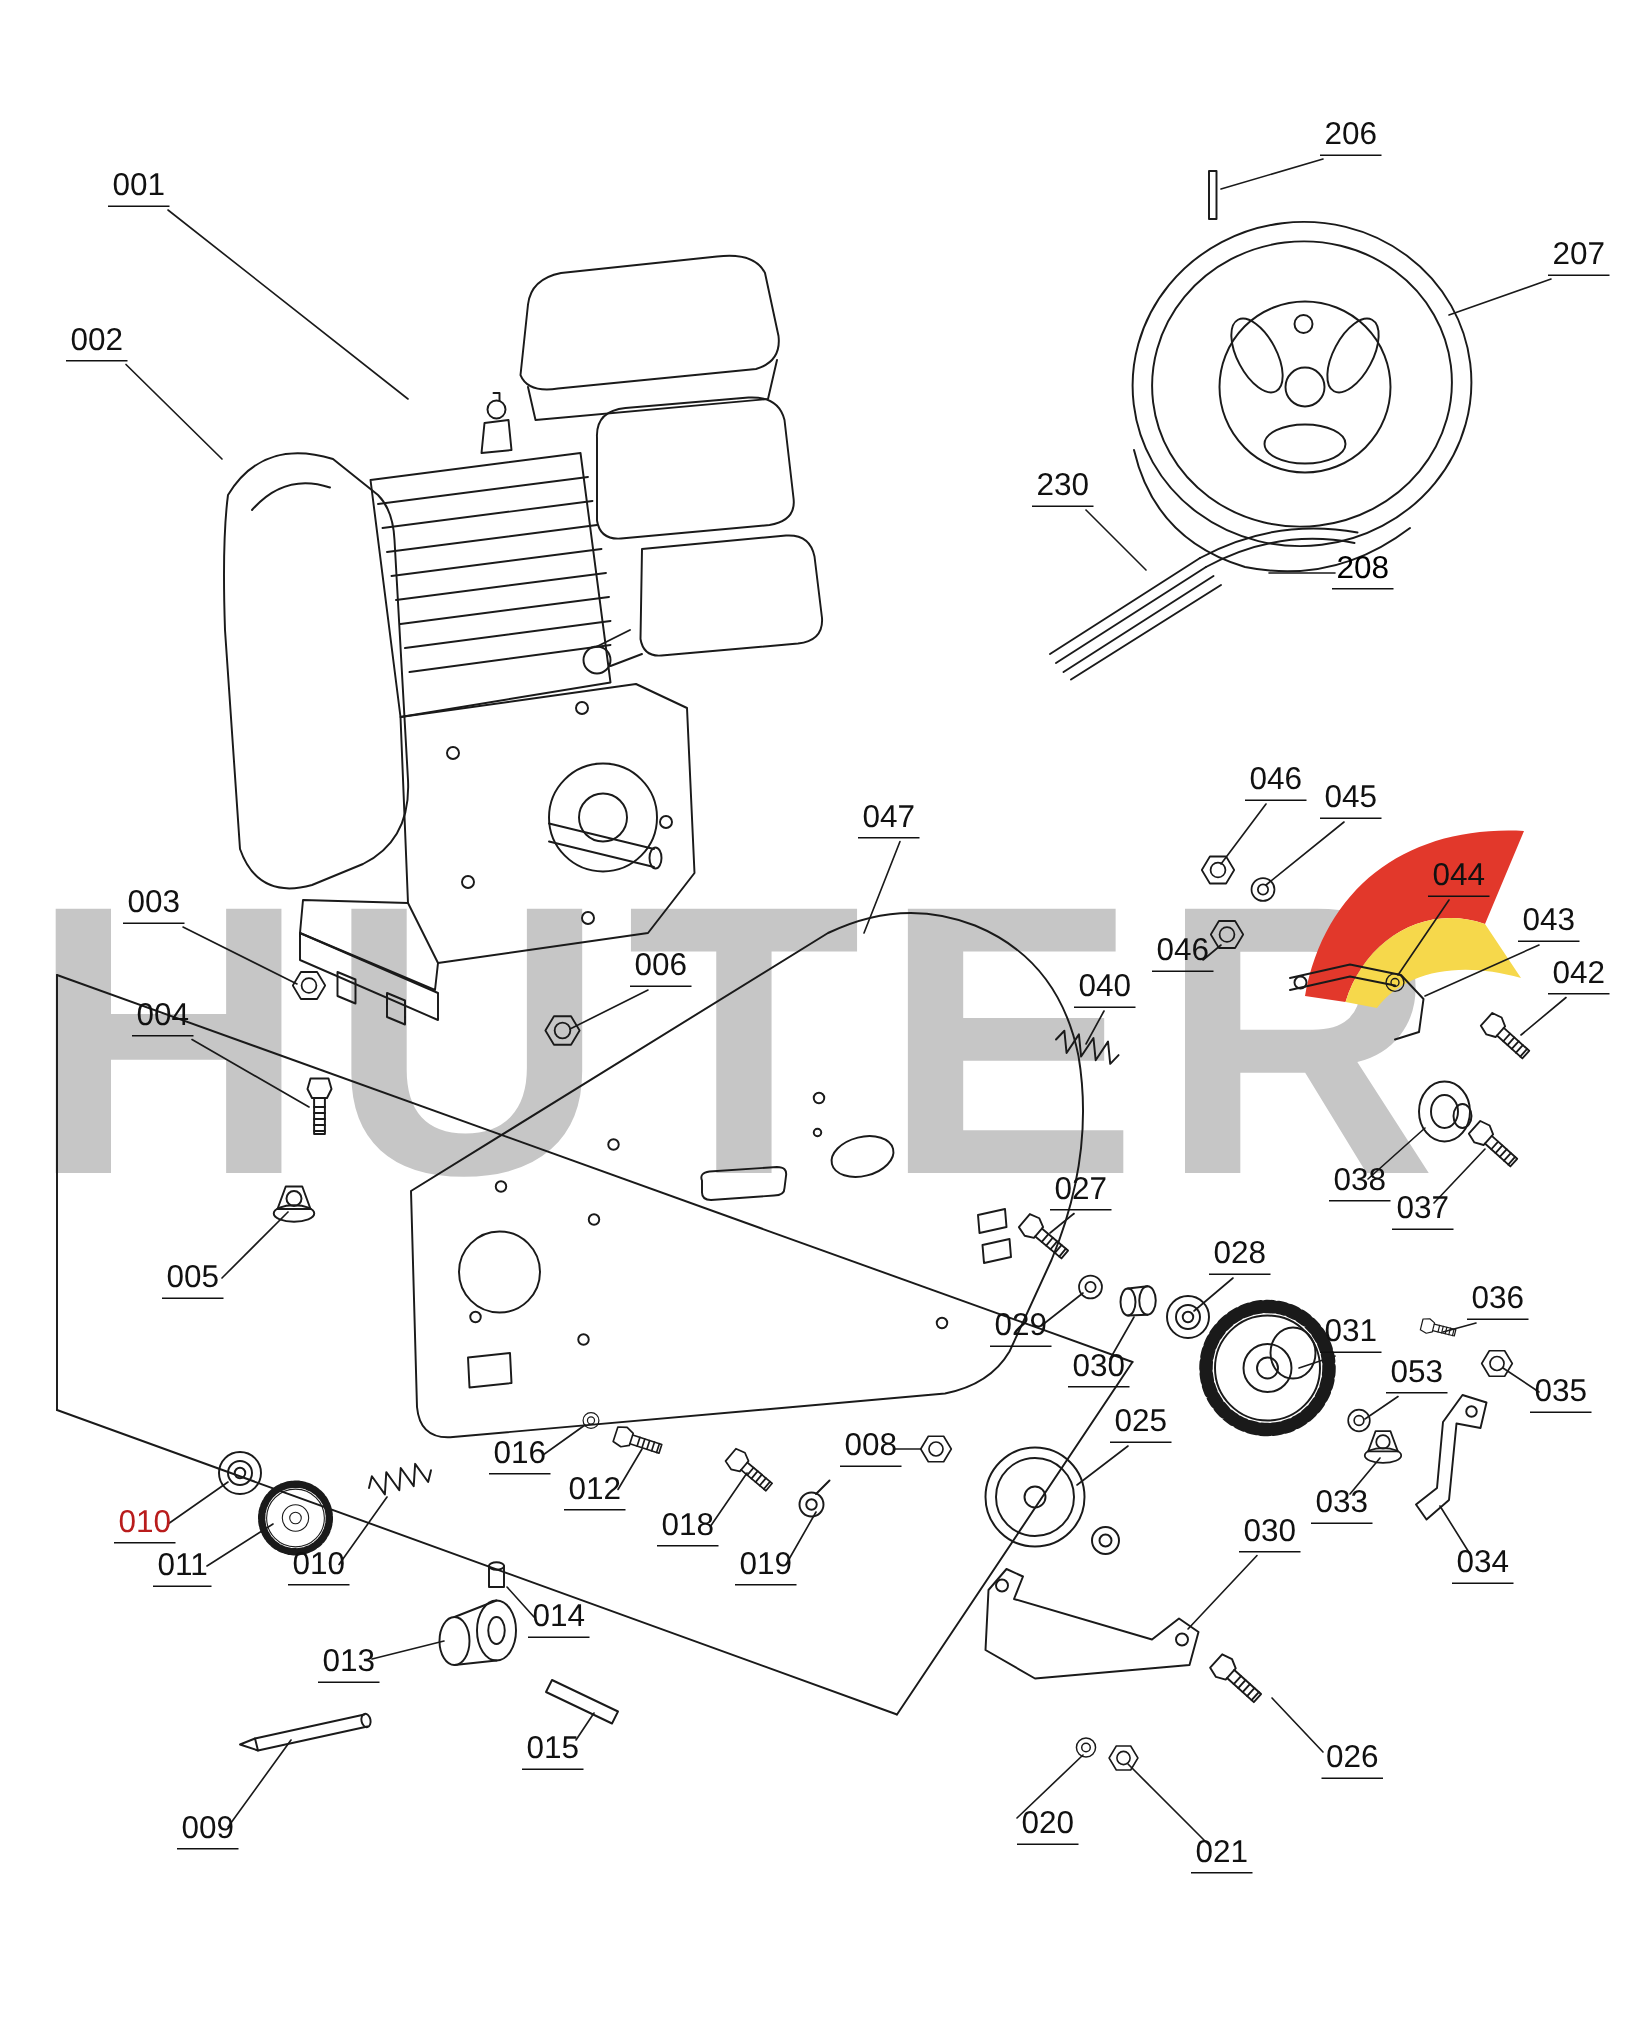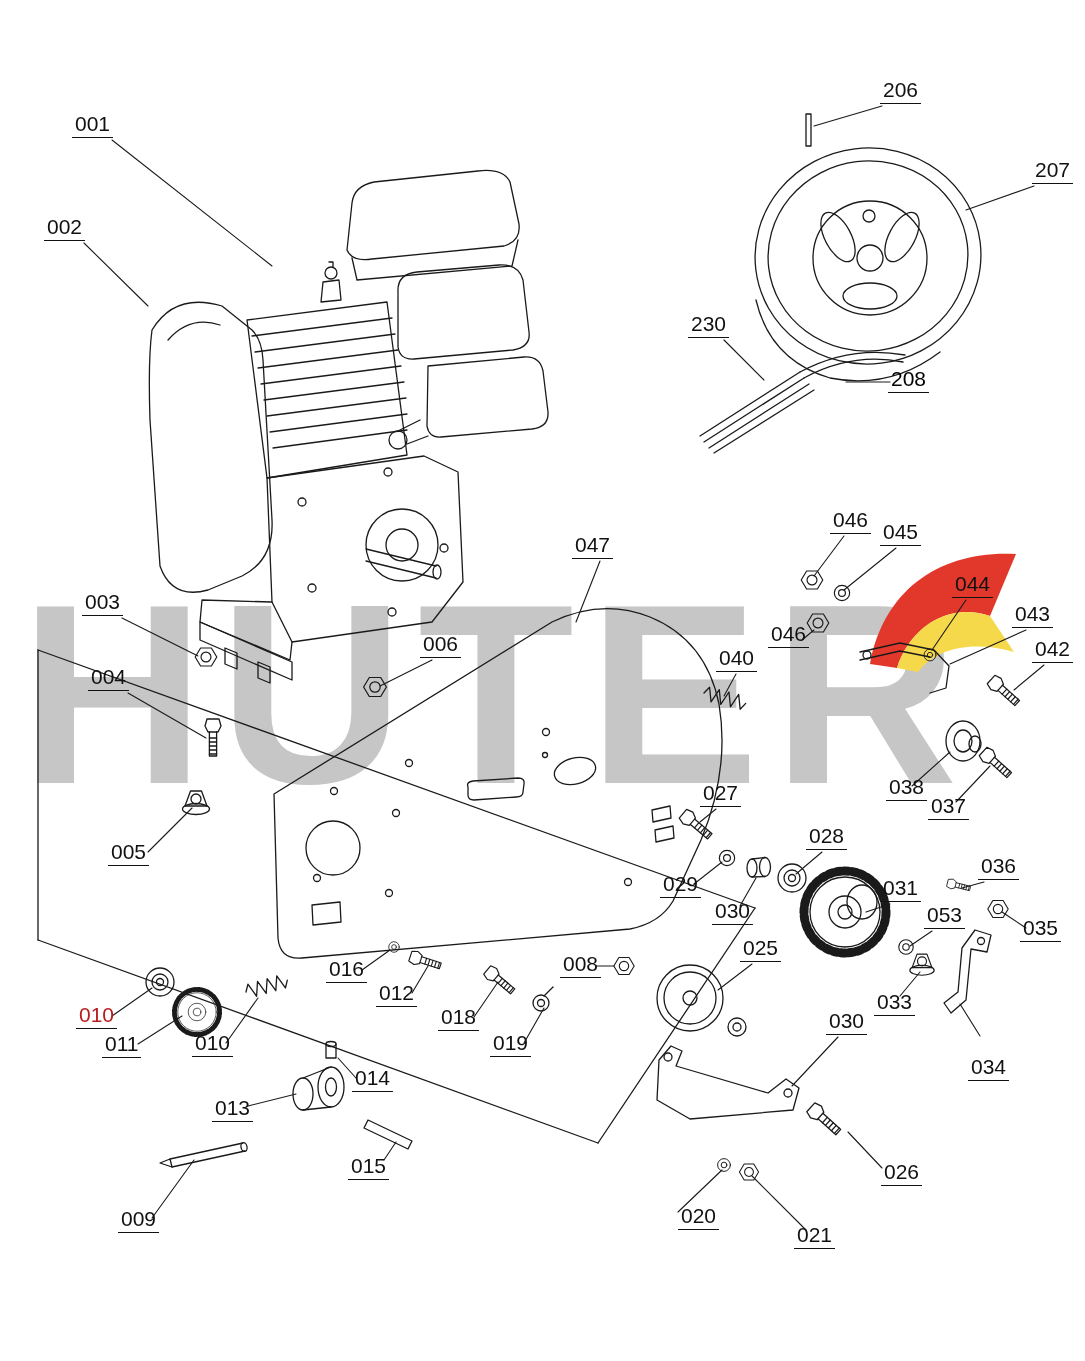--- a/index.html
+++ b/index.html
@@ -308,21 +308,21 @@
       <div class="part-label" style="left: 928px; top: 794px; color: rgb(17, 17, 17);">037</div>
       <div class="part-label" style="left: 700px; top: 781px; color: rgb(17, 17, 17);">027</div>
       <div class="part-label" style="left: 806px; top: 824px; color: rgb(17, 17, 17);">028</div>
       <div class="part-label" style="left: 660px; top: 872px; color: rgb(17, 17, 17);">029</div>
       <div class="part-label" style="left: 712px; top: 899px; color: rgb(17, 17, 17);">030</div>
       <div class="part-label" style="left: 880px; top: 876px; color: rgb(17, 17, 17);">031</div>
       <div class="part-label" style="left: 924px; top: 903px; color: rgb(17, 17, 17);">053</div>
       <div class="part-label" style="left: 978px; top: 854px; color: rgb(17, 17, 17);">036</div>
       <div class="part-label" style="left: 1020px; top: 916px; color: rgb(17, 17, 17);">035</div>
       <div class="part-label" style="left: 874px; top: 990px; color: rgb(17, 17, 17);">033</div>
-      <div class="part-label" style="left: 968px; top: 1030px; color: rgb(17, 17, 17); margin-top: 25px;">034</div>
+      <div class="part-label" style="left: 968px; top: 1030px; color: rgb(17, 17, 17);">034</div>
       <div class="part-label" style="left: 740px; top: 936px; color: rgb(17, 17, 17);">025</div>
       <div class="part-label" style="left: 560px; top: 952px; color: rgb(17, 17, 17);">008</div>
       <div class="part-label" style="left: 326px; top: 957px; color: rgb(17, 17, 17);">016</div>
       <div class="part-label" style="left: 376px; top: 981px; color: rgb(17, 17, 17);">012</div>
       <div class="part-label" style="left: 438px; top: 1005px; color: rgb(17, 17, 17);">018</div>
       <div class="part-label" style="left: 490px; top: 1031px; color: rgb(17, 17, 17);">019</div>
       <div class="part-label" style="left: 76px; top: 1003px; color: #b91c1c;">010</div>
       <div class="part-label" style="left: 102px; top: 1032px; color: rgb(17, 17, 17);">011</div>
       <div class="part-label" style="left: 192px; top: 1031px; color: rgb(17, 17, 17);">010</div>
       <div class="part-label" style="left: 212px; top: 1096px; color: rgb(17, 17, 17);">013</div>

